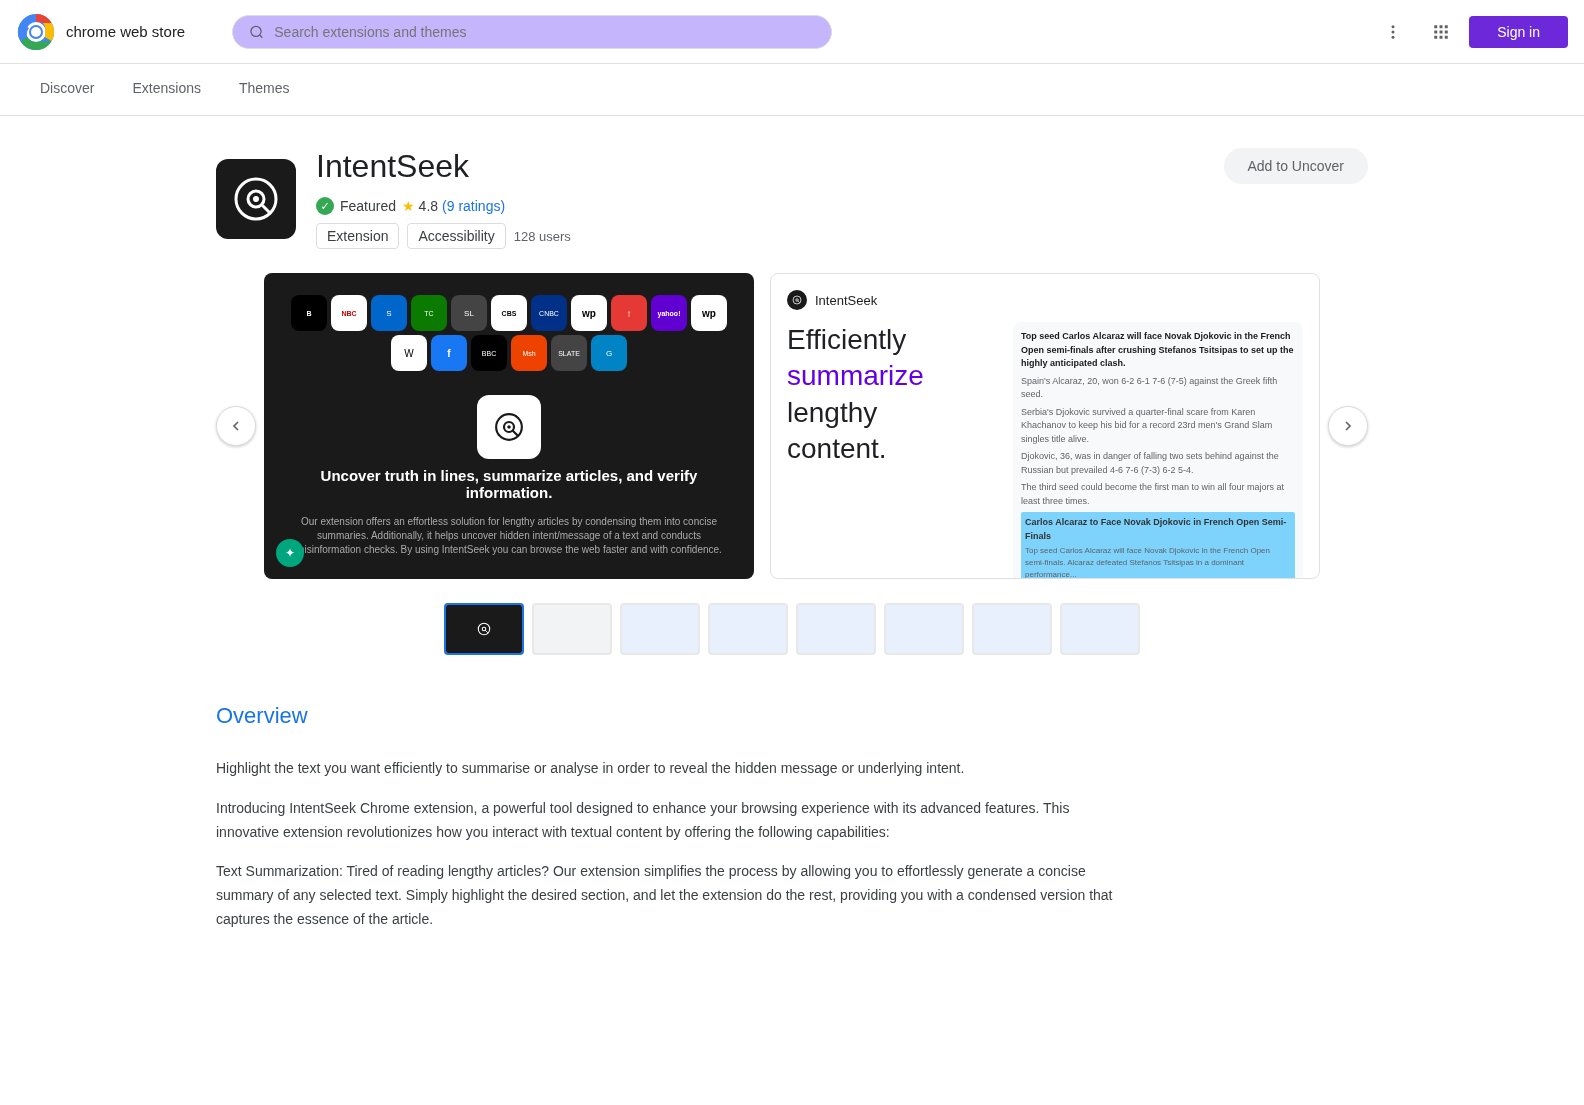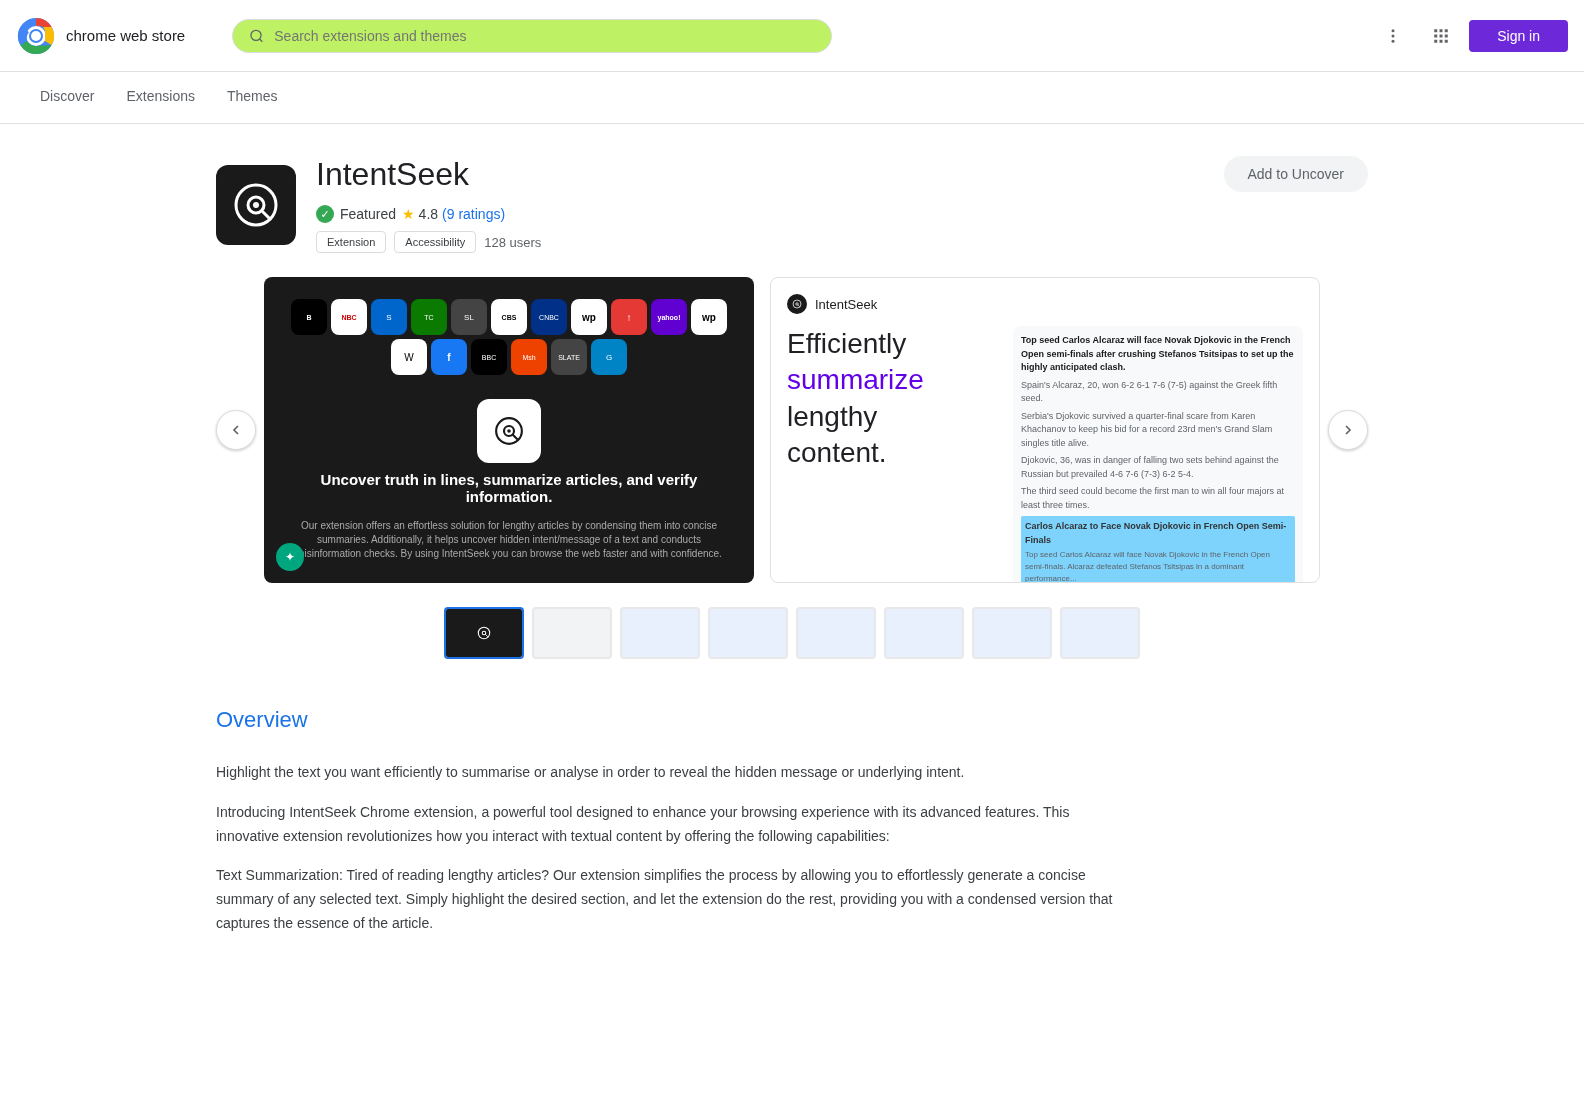--- a/index.html
+++ b/index.html
@@ -5,21 +5,21 @@
     * { box-sizing: border-box; margin: 0; padding: 0; }
     body { font-family: 'Google Sans', Arial, sans-serif; background: #fff; color: #202124; font-size: 14px; }
 
     
     .header {
       display: flex;
       align-items: center;
       padding: 8px 16px;
       border-bottom: 1px solid #e0e0e0;
       gap: 16px;
-      height: 72px;
+      height: 64px;
       position: sticky;
       top: 0;
       background: #fff;
       z-index: 100;
     }
     .logo-area {
       display: flex;
       align-items: center;
       gap: 10px;
       min-width: 200px;
@@ -35,21 +35,21 @@
     }
     .search-bar {
       flex: 1;
       max-width: 600px;
       display: flex;
       align-items: flex-start;
       border: 1px solid #dadce0;
       border-radius: 24px;
       padding: 8px 16px;
       gap: 10px;
-      background: #bef264;
+      background: #c4b5fd;
     }
     .search-bar input {
       border: none;
       background: transparent;
       outline: none;
       font-size: 14px;
       width: 100%;
       color: #202124;
     }
     .header-right {
@@ -80,21 +80,21 @@
       font-size: 14px;
       font-weight: 500;
       cursor: pointer;
     }
 
     
     .nav {
       display: flex;
       padding: 0 24px;
       border-bottom: 1px solid #e0e0e0;
-      gap: 0;
+      gap: 6px;
     }
     .nav-item {
       padding: 16px 16px;
       font-size: 14px;
       color: #5f6368;
       cursor: pointer;
       border-bottom: 3px solid transparent;
       font-weight: 500;
     }
 
@@ -169,21 +169,21 @@
     .tags-row {
       display: flex;
       gap: 8px;
       margin-top: 8px;
       align-items: center;
     }
     .tag {
       border: 1px solid #dadce0;
       border-radius: 4px;
       padding: 4px 10px;
-      font-size: 11px;
+      font-size: 14px;
       color: #3c4043;
     }
     .users-count {
       font-size: 13px;
       color: #5f6368;
     }
     .add-to-chrome-btn {
       background: #f1f3f4;
       color: #5f6368;
       border: none;

